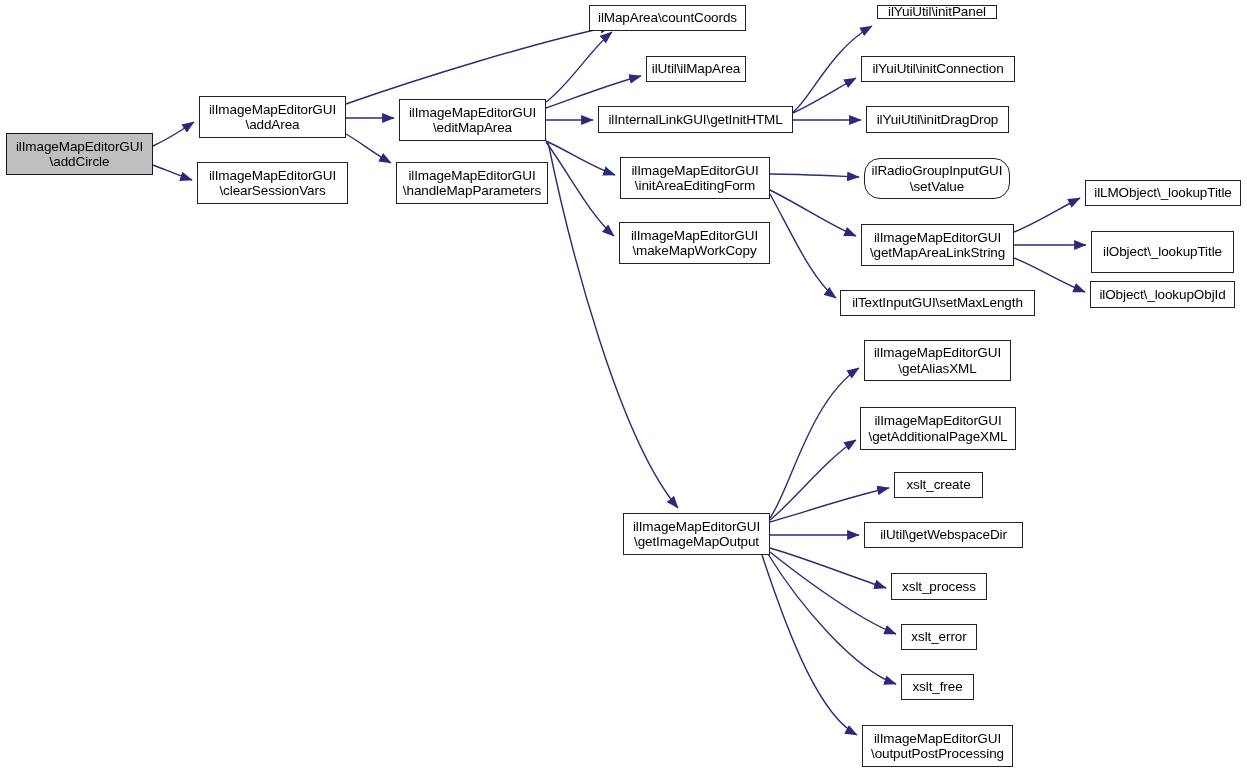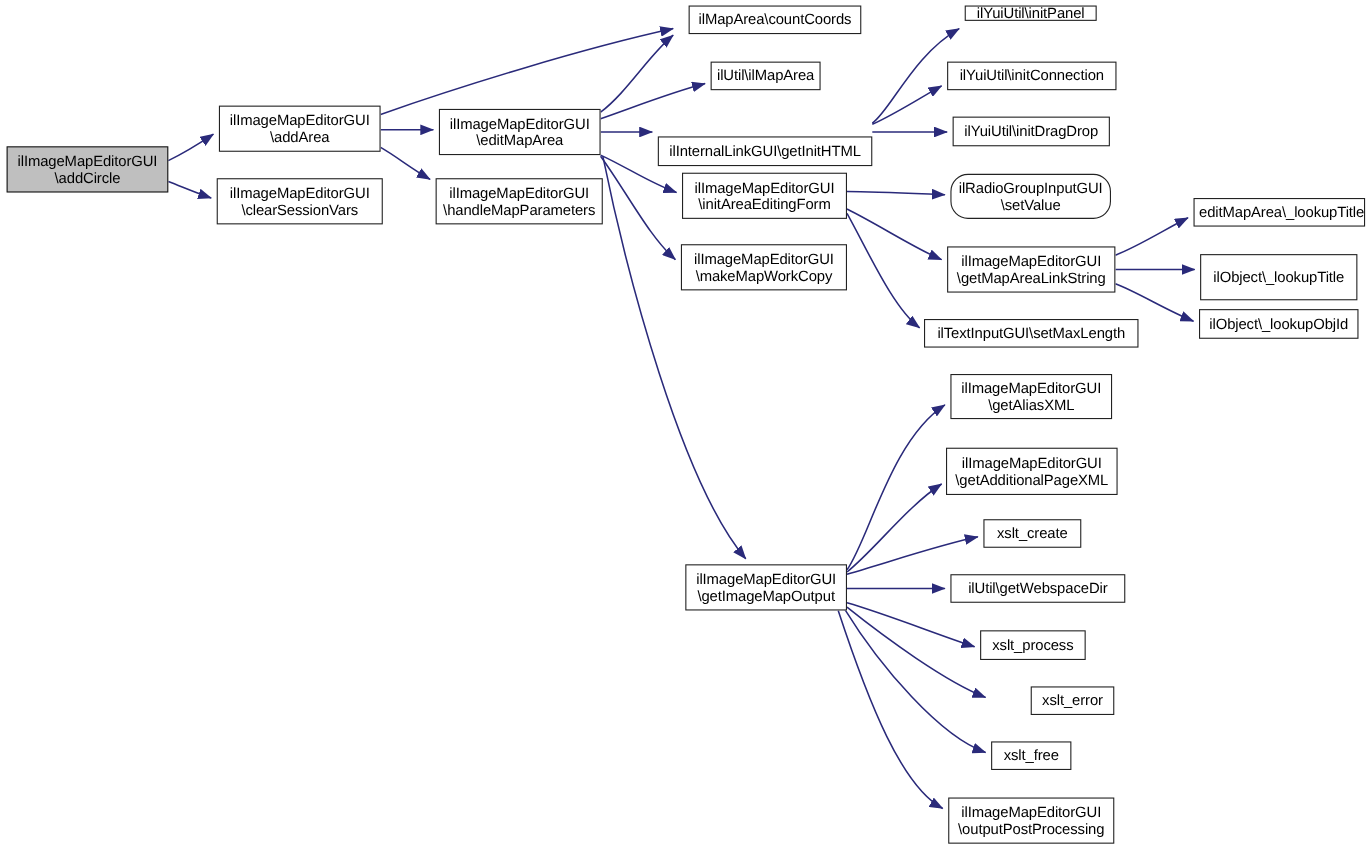--- a/index.html
+++ b/index.html
@@ -97,45 +97,45 @@
       <div class="node root" style="left: 6px; top: 133px; width: 147px; height: 42px;"><span class="lbl">ilImageMapEditorGUI
 \addCircle</span></div>
       <div class="node" style="left: 199px; top: 96px; width: 147px; height: 42px;"><span class="lbl">ilImageMapEditorGUI
 \addArea</span></div>
       <div class="node" style="left: 197px; top: 162px; width: 151px; height: 42px;"><span class="lbl">ilImageMapEditorGUI
 \clearSessionVars</span></div>
       <div class="node" style="left: 399px; top: 99px; width: 147px; height: 42px;"><span class="lbl">ilImageMapEditorGUI
 \editMapArea</span></div>
       <div class="node" style="left: 396px; top: 162px; width: 152px; height: 42px;"><span class="lbl">ilImageMapEditorGUI
 \handleMapParameters</span></div>
-      <div class="node" style="left: 626px; top: 5px; width: 157px; height: 26px;"><span class="lbl">ilMapArea\countCoords</span></div>
+      <div class="node" style="left: 589px; top: 5px; width: 157px; height: 26px;"><span class="lbl">ilMapArea\countCoords</span></div>
       <div class="node" style="left: 646px; top: 56px; width: 100px; height: 26px;"><span class="lbl">ilUtil\ilMapArea</span></div>
-      <div class="node" style="left: 598px; top: 106px; width: 195px; height: 27px; margin-top: 18px;"><span class="lbl">ilInternalLinkGUI\getInitHTML</span></div>
+      <div class="node" style="left: 598px; top: 106px; width: 195px; height: 27px;"><span class="lbl">ilInternalLinkGUI\getInitHTML</span></div>
       <div class="node" style="left: 620px; top: 157px; width: 150px; height: 42px;"><span class="lbl">ilImageMapEditorGUI
 \initAreaEditingForm</span></div>
       <div class="node" style="left: 619px; top: 222px; width: 151px; height: 42px;"><span class="lbl">ilImageMapEditorGUI
 \makeMapWorkCopy</span></div>
       <div class="node" style="left: 623px; top: 513px; width: 147px; height: 42px;"><span class="lbl">ilImageMapEditorGUI
 \getImageMapOutput</span></div>
       <div class="node" style="left: 877px; top: 5px; width: 120px; height: 14px;"><span class="lbl">ilYuiUtil\initPanel</span></div>
       <div class="node" style="left: 861px; top: 56px; width: 154px; height: 26px;"><span class="lbl">ilYuiUtil\initConnection</span></div>
       <div class="node" style="left: 866px; top: 106px; width: 143px; height: 27px;"><span class="lbl">ilYuiUtil\initDragDrop</span></div>
       <div class="node" style="left: 864px; top: 158px; width: 146px; height: 41px; border-radius: 16px;"><span class="lbl">ilRadioGroupInputGUI
 \setValue</span></div>
       <div class="node" style="left: 861px; top: 224px; width: 153px; height: 42px;"><span class="lbl">ilImageMapEditorGUI
 \getMapAreaLinkString</span></div>
       <div class="node" style="left: 840px; top: 290px; width: 195px; height: 26px;"><span class="lbl">ilTextInputGUI\setMaxLength</span></div>
-      <div class="node" style="left: 1085px; top: 180px; width: 156px; height: 26px;"><span class="lbl">editMapArea\_lookupTitle</span></div>
+      <div class="node" style="left: 1085px; top: 180px; width: 156px; height: 26px;"><span class="lbl">ilLMObject\_lookupTitle</span></div>
       <div class="node" style="left: 1091px; top: 231px; width: 143px; height: 42px;"><span class="lbl">ilObject\_lookupTitle</span></div>
       <div class="node" style="left: 1090px; top: 281px; width: 145px; height: 27px;"><span class="lbl">ilObject\_lookupObjId</span></div>
       <div class="node" style="left: 864px; top: 340px; width: 147px; height: 41px;"><span class="lbl">ilImageMapEditorGUI
 \getAliasXML</span></div>
       <div class="node" style="left: 860px; top: 407px; width: 156px; height: 43px;"><span class="lbl">ilImageMapEditorGUI
 \getAdditionalPageXML</span></div>
       <div class="node" style="left: 894px; top: 472px; width: 89px; height: 26px;"><span class="lbl">xslt_create</span></div>
       <div class="node" style="left: 864px; top: 522px; width: 159px; height: 26px;"><span class="lbl">ilUtil\getWebspaceDir</span></div>
       <div class="node" style="left: 891px; top: 573px; width: 96px; height: 27px;"><span class="lbl">xslt_process</span></div>
-      <div class="node" style="left: 901px; top: 624px; width: 76px; height: 26px; margin-left: 36px;"><span class="lbl">xslt_error</span></div>
+      <div class="node" style="left: 901px; top: 624px; width: 76px; height: 26px;"><span class="lbl">xslt_error</span></div>
       <div class="node" style="left: 901px; top: 674px; width: 73px; height: 26px;"><span class="lbl">xslt_free</span></div>
       <div class="node" style="left: 862px; top: 725px; width: 151px; height: 42px;"><span class="lbl">ilImageMapEditorGUI
 \outputPostProcessing</span></div>
     </div>
 </div>
 
 </body></html>

